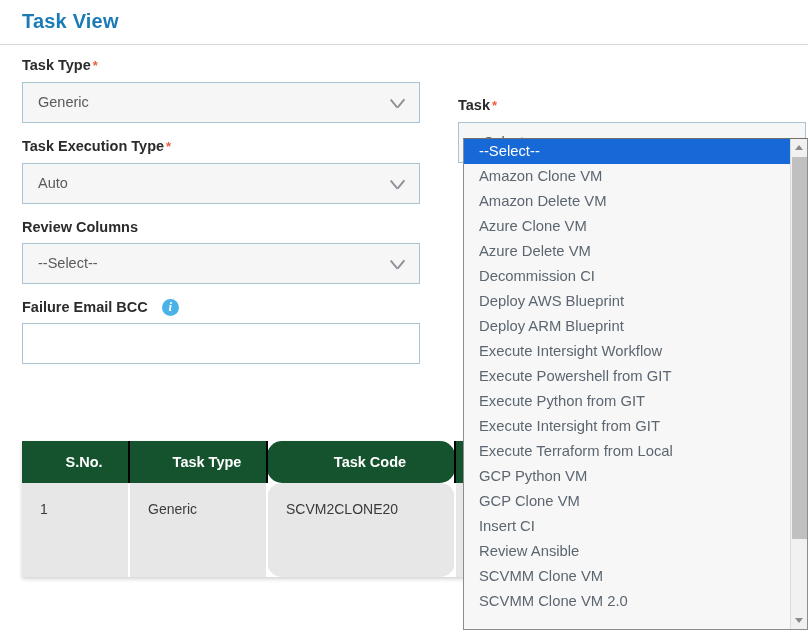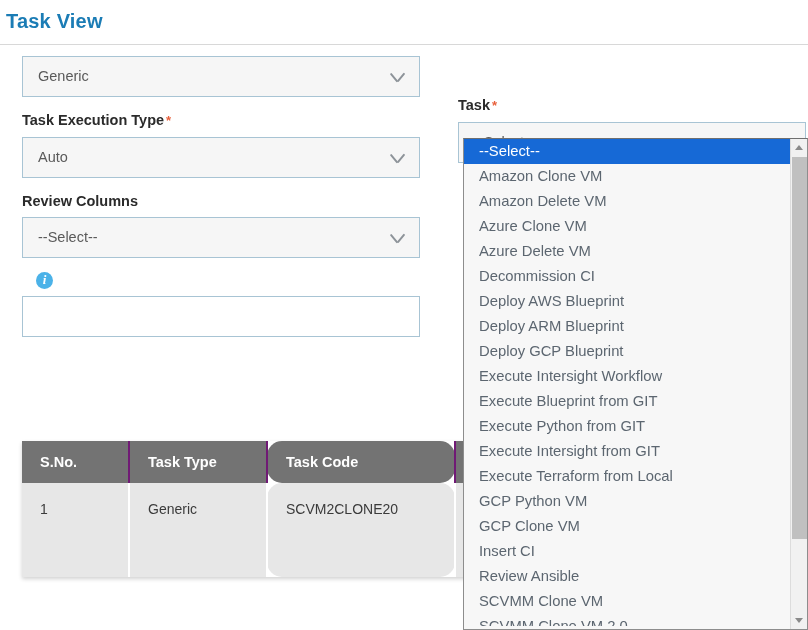--- a/index.html
+++ b/index.html
@@ -12,21 +12,21 @@
     height: 630px;
     overflow: hidden;
     font-family: "Liberation Sans", sans-serif;
     color: #333333;
     position: relative;
   }
 
   
   #page-title {
     position: absolute;
-    left: 6px;
+    left: 22px;
     top: 10px;
     font-size: 20px;
     font-weight: bold;
     color: #1b7cb5;
     letter-spacing: 0.2px;
   }
   #title-rule {
     position: absolute;
     left: 0px;
     top: 44px;
@@ -133,27 +133,27 @@
   #task-table {
     position: absolute;
     left: 22px;
     top: 441px;
     width: 620px;
     border-collapse: collapse;
     table-layout: fixed;
     box-shadow: 0 2px 4px rgba(0,0,0,0.18);
   }
   #task-table th {
-    background: #737373;
+    background: #14532d;
     color: #ffffff;
     font-size: 14.5px;
     font-weight: bold;
-    text-align: left;
+    text-align: center;
     padding: 13px 0 13px 18px;
-    border-right: 2px solid #701a75;
+    border-right: 2px solid #000000;
     white-space: nowrap;
   }
   #task-table td {
     background: #e7e7e7;
     color: #3b3b3b;
     font-size: 14px;
     padding: 18px 0 18px 18px;
     border-right: 2px solid #ffffff;
     vertical-align: top;
     height: 58px;
@@ -248,20 +248,21 @@
 </style>
 </head>
 <body>
 
 <div id="page-title">Task View</div>
 <div id="title-rule"></div>
 
 <div class="col-left">
 
   <div class="field">
+    <span class="field-label"><span>Task Type</span><span class="req">*</span></span>
     <div class="select-box">
       <span class="sel-value">Generic</span>
       <span class="chev"></span>
     </div>
   </div>
 
   <div class="field">
     <span class="field-label"><span>Task Execution Type</span><span class="req">*</span></span>
     <div class="select-box">
       <span class="sel-value">Auto</span>
@@ -272,20 +273,21 @@
   <div class="field">
     <span class="field-label">Review Columns</span>
     <div class="select-box">
       <span class="sel-value">--Select--</span>
       <span class="chev"></span>
     </div>
   </div>
 
   <div class="field">
     <div class="label-row">
+      <span class="field-label" style="margin-bottom:0">Failure Email BCC</span>
       <span class="info-icon"></span>
     </div>
     <div style="height:7px"></div>
     <input class="text-input" type="text" value="" style="">
   </div>
 
 </div>
 
 <div class="col-right">
   <div class="field">
@@ -319,23 +321,22 @@
 <div id="task-dropdown">
   <div id="option-list">
       <div class="option selected">--Select--</div>
       <div class="option">Amazon Clone VM</div>
       <div class="option">Amazon Delete VM</div>
       <div class="option">Azure Clone VM</div>
       <div class="option">Azure Delete VM</div>
       <div class="option">Decommission CI</div>
       <div class="option">Deploy AWS Blueprint</div>
       <div class="option">Deploy ARM Blueprint</div>
-      <div class="option">Deploy GCP Blueprint</div>
       <div class="option">Execute Intersight Workflow</div>
-      <div class="option">Execute Blueprint from GIT</div>
+      <div class="option">Execute Powershell from GIT</div>
       <div class="option">Execute Python from GIT</div>
       <div class="option">Execute Intersight from GIT</div>
       <div class="option">Execute Terraform from Local</div>
       <div class="option">GCP Python VM</div>
       <div class="option">GCP Clone VM</div>
       <div class="option">Insert CI</div>
       <div class="option">Review Ansible</div>
       <div class="option">SCVMM Clone VM</div>
       <div class="option">SCVMM Clone VM 2.0</div>
     </div>

